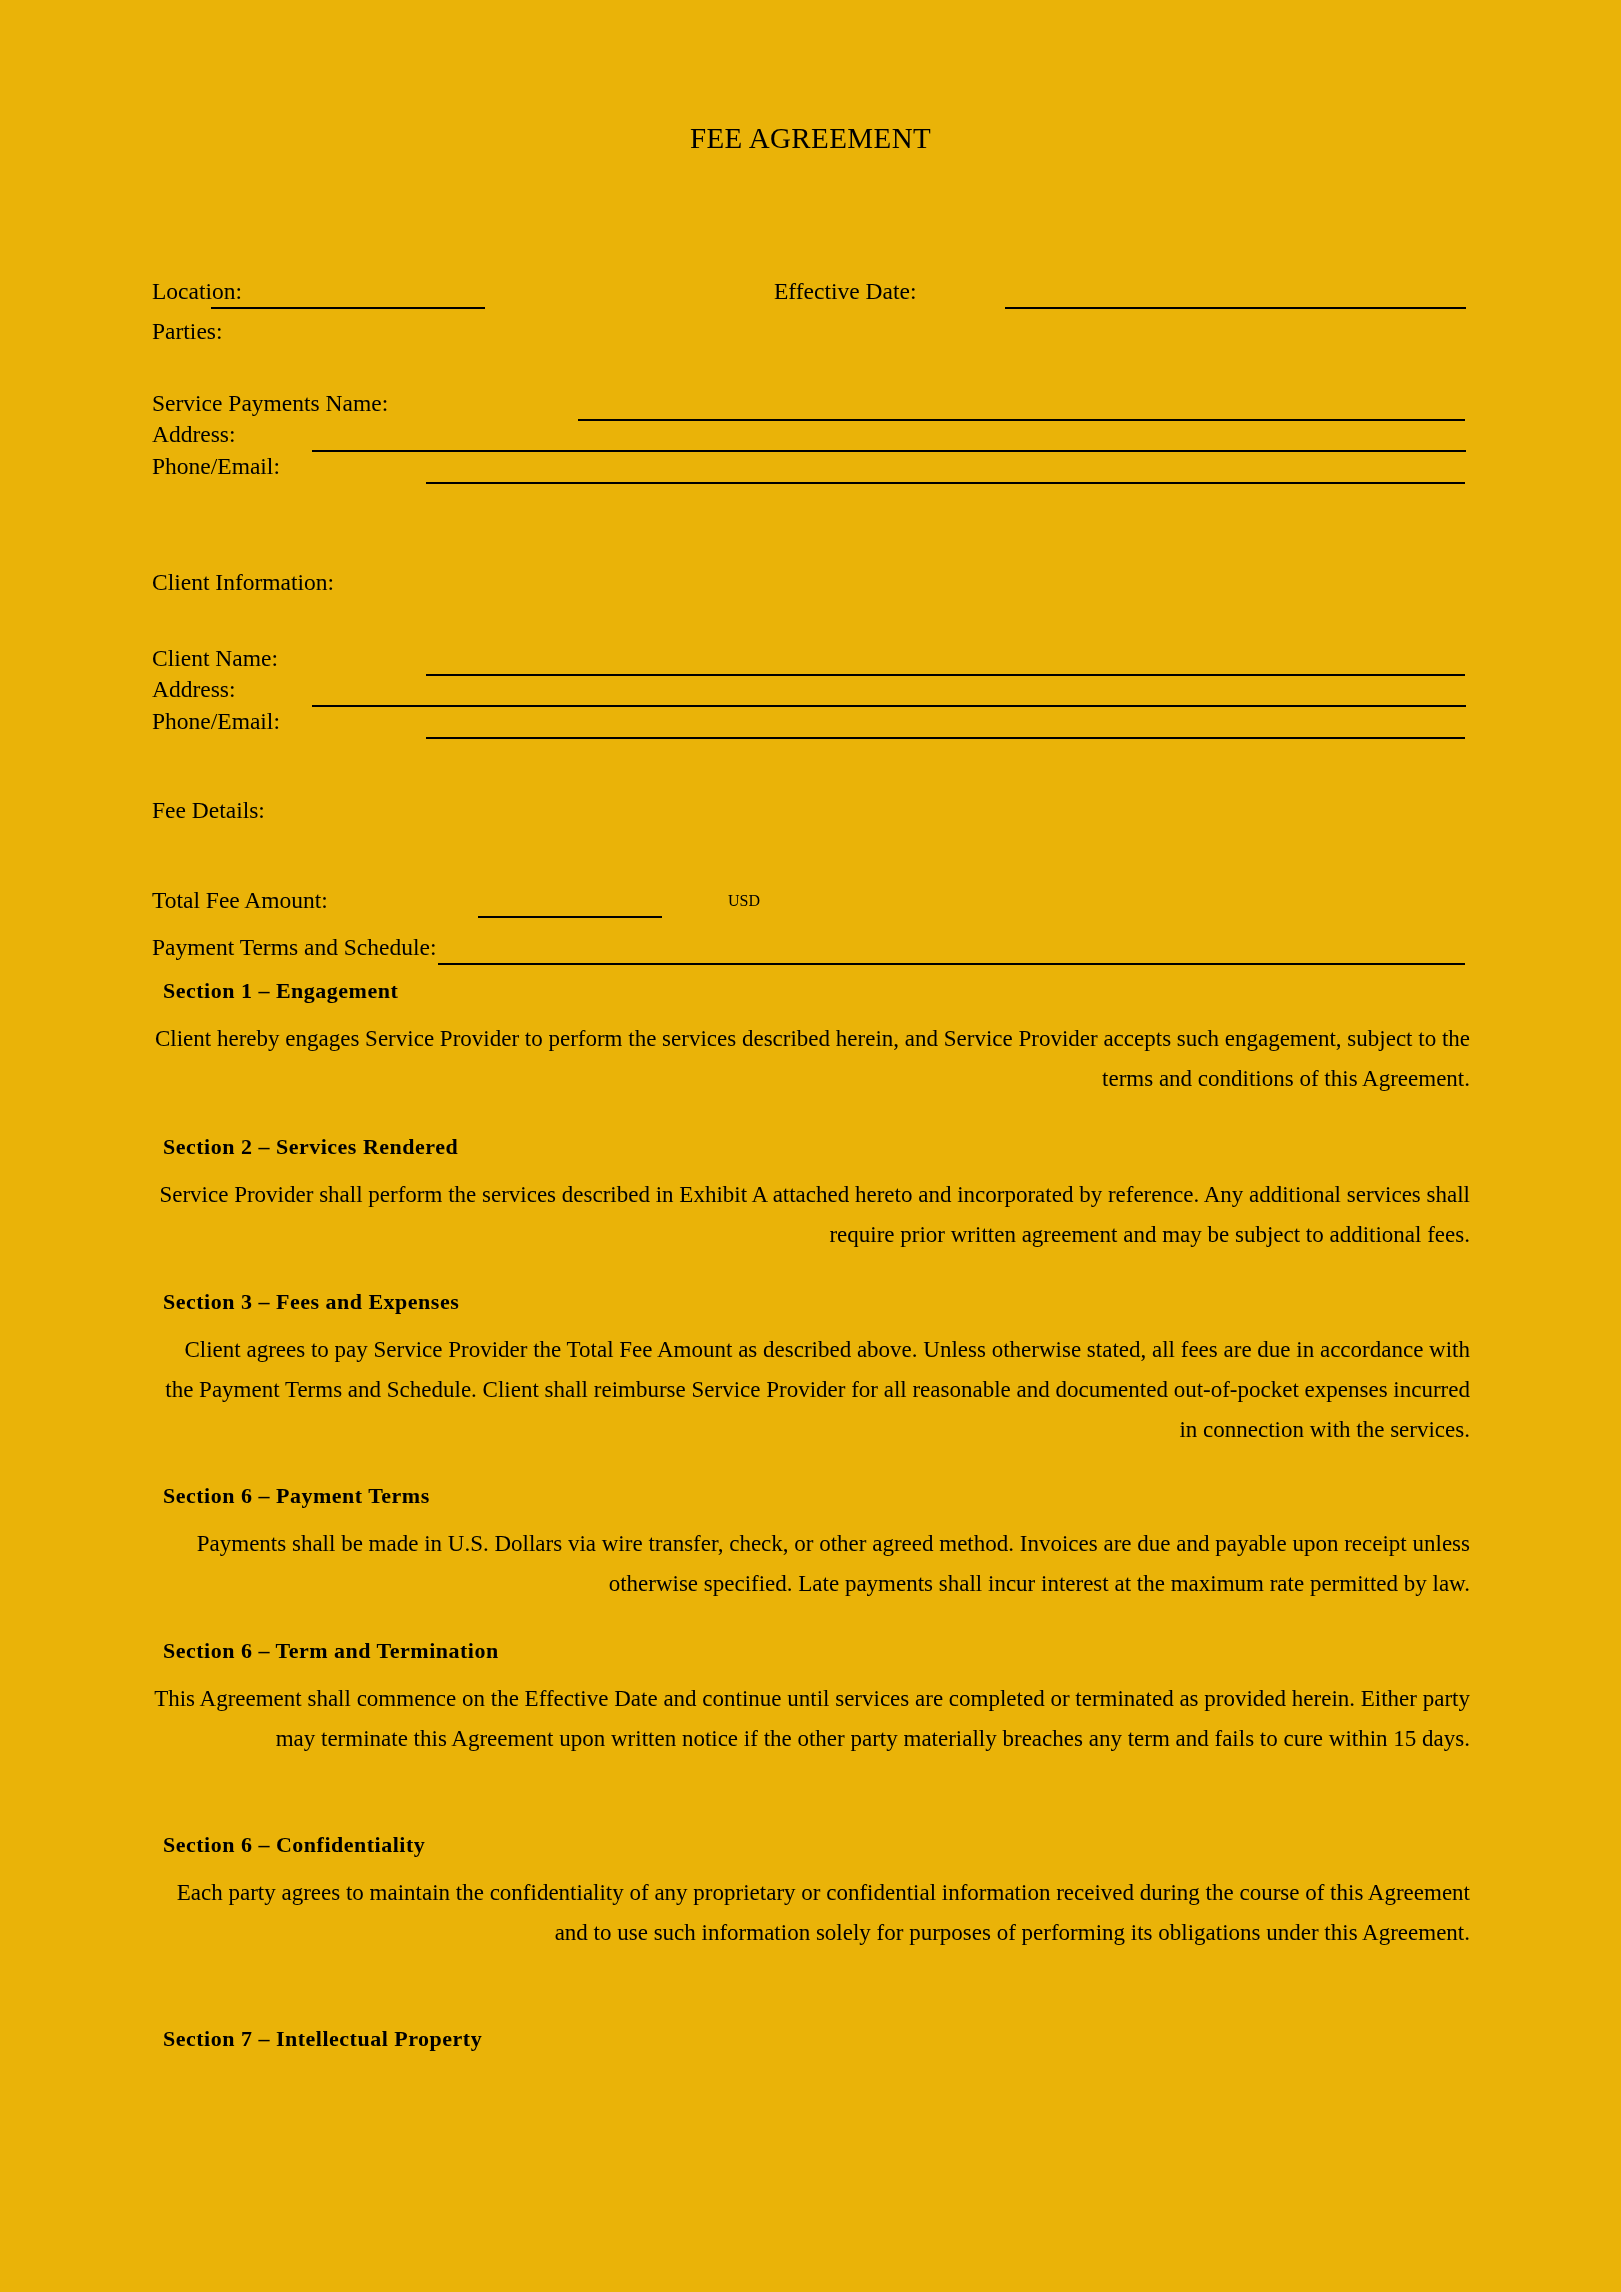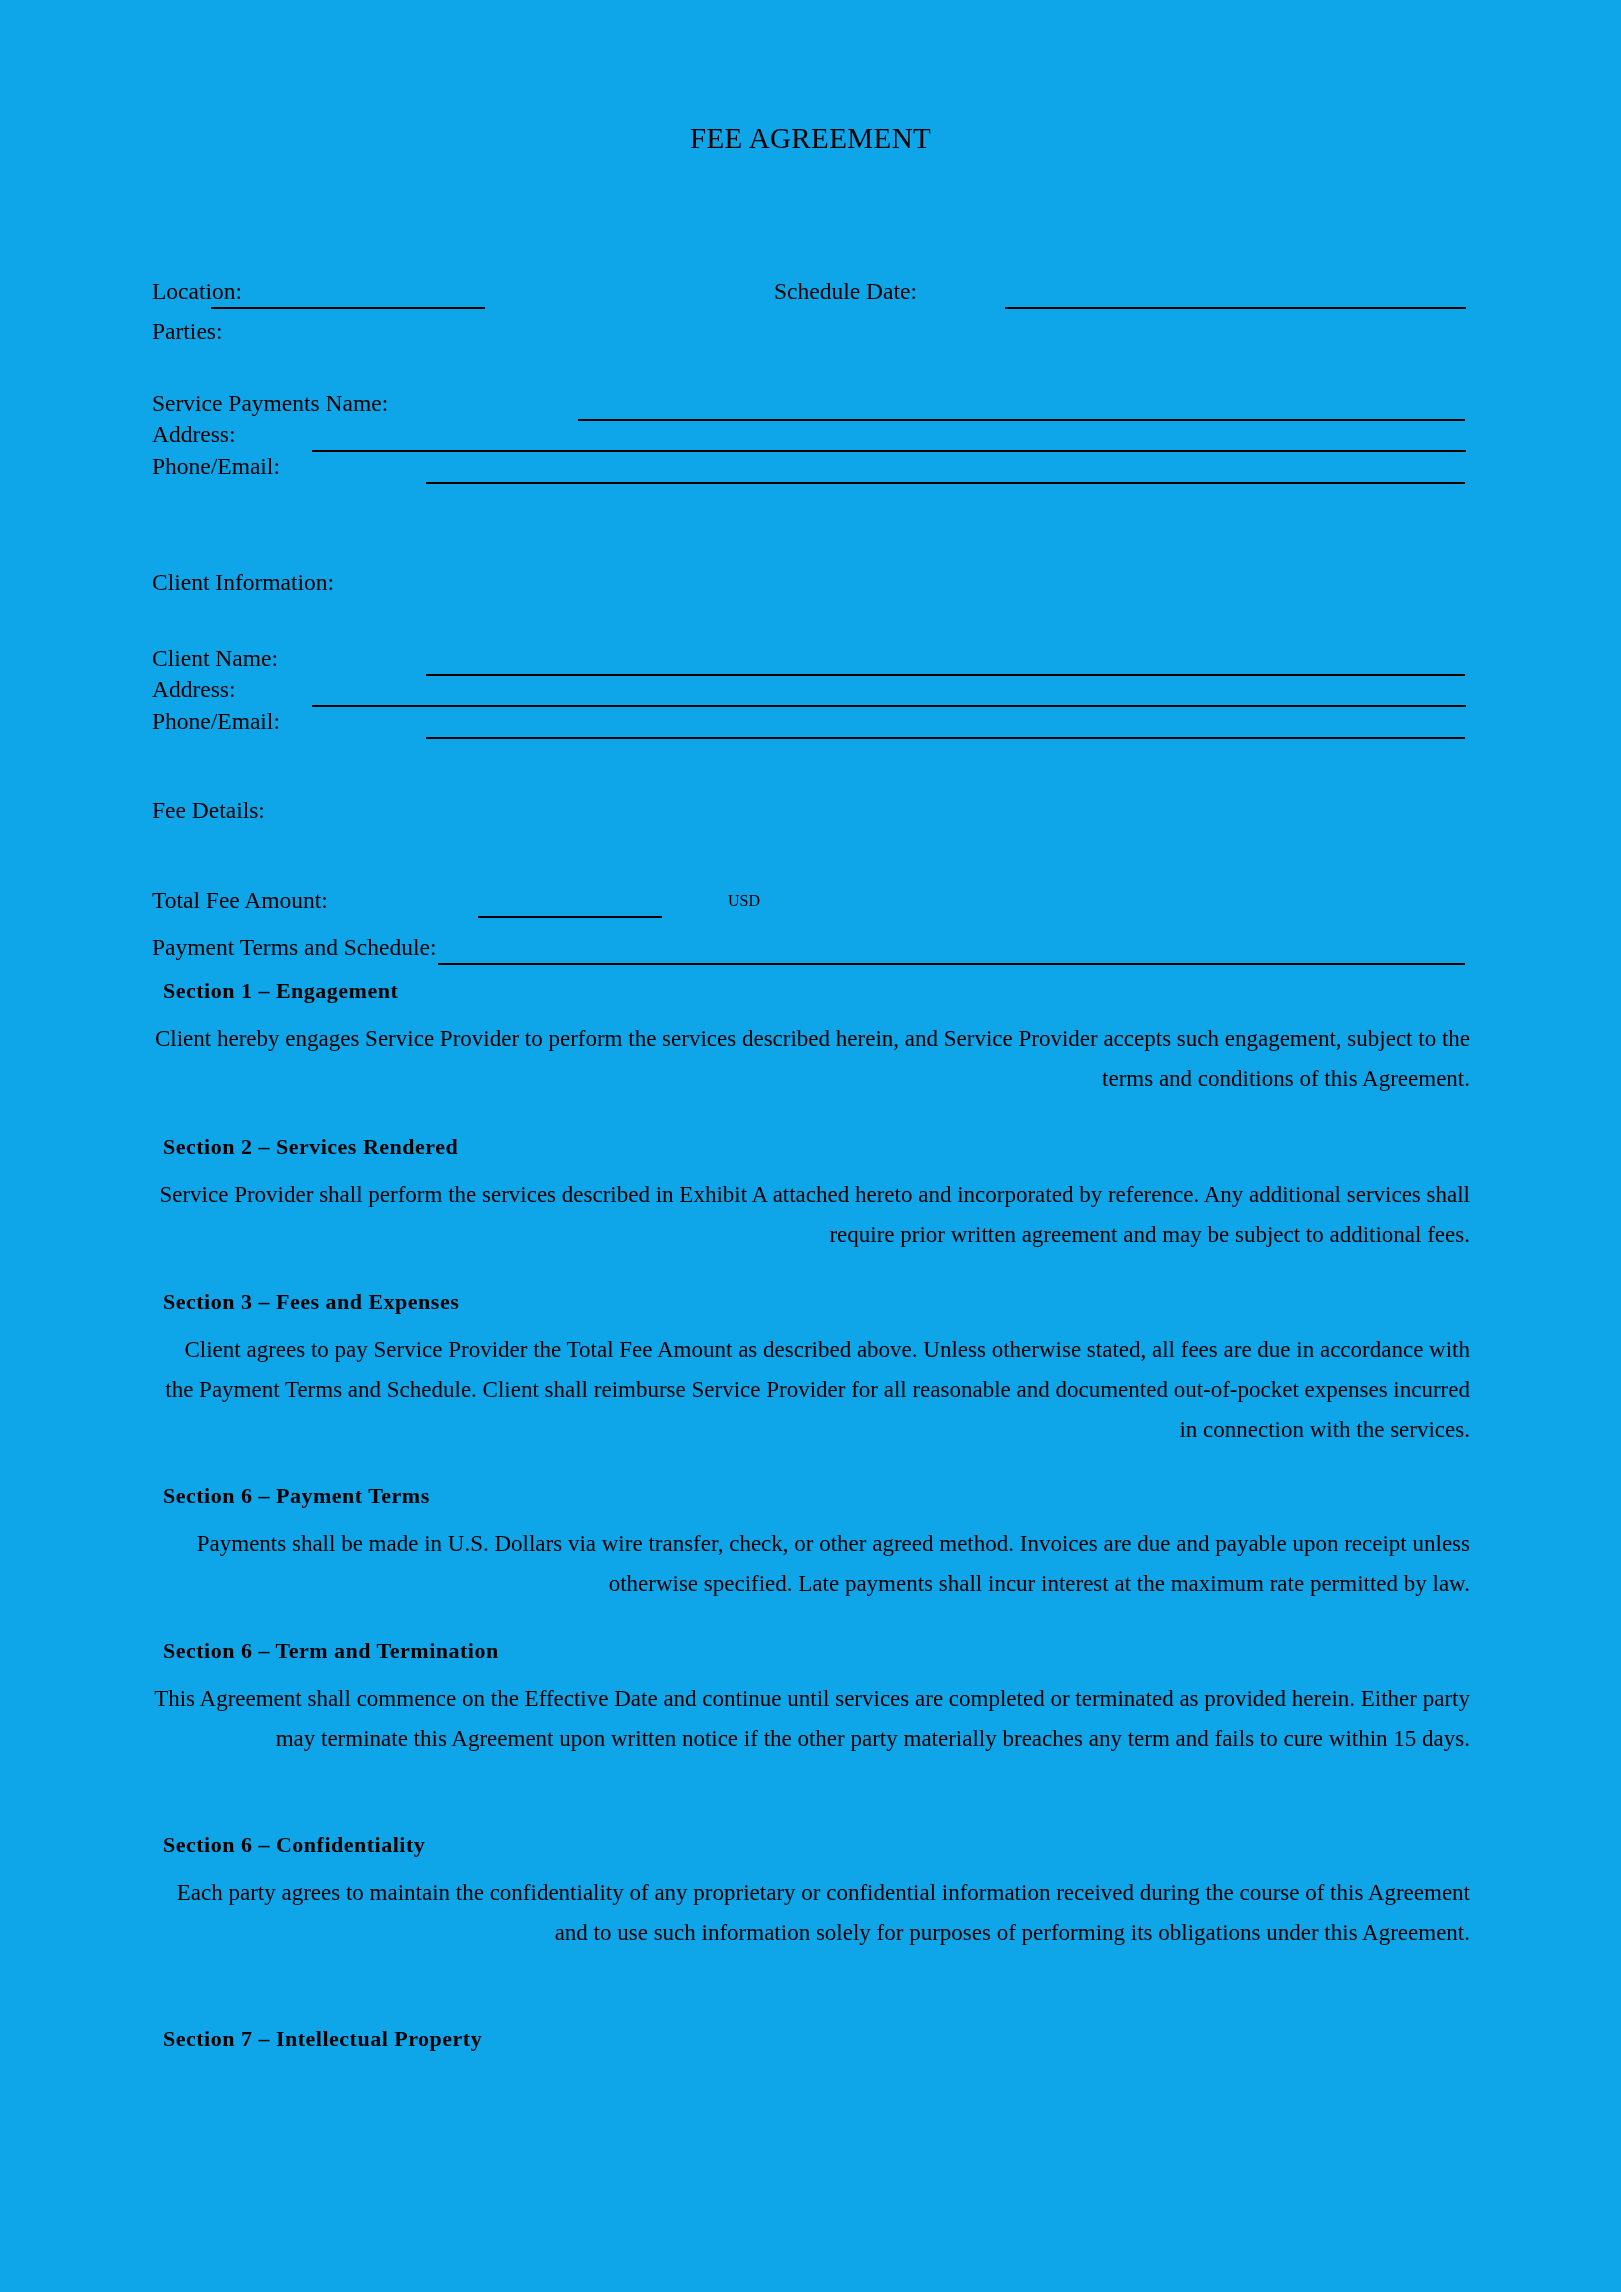--- a/index.html
+++ b/index.html
@@ -5,21 +5,21 @@
   html, body {
     margin: 0;
     padding: 0;
     background: #ffffff;
   }
 
   .page {
     position: relative;
     width: 1621px;
     height: 2293px;
-    background: #0ea5e9;
+    background: #eab308;
     font-family: "Liberation Serif", "DejaVu Serif", serif;
     color: #000000;
     overflow: hidden;
     box-sizing: border-box;
   }
 
   
   .doc-title {
     position: absolute;
     top: 124px;
@@ -97,21 +97,21 @@
 </head>
 <body>
 
 <div class="page">
 
   <h1 class="doc-title">FEE AGREEMENT</h1>
 
   <div class="field-row" style="top:233px;">
     <span class="field-label">Location:</span>
     <span class="rule" style="left:59px; width:274px;"></span>
-    <span class="field-label" style="left:622px;">Schedule Date:</span>
+    <span class="field-label" style="left:622px;">Effective Date:</span>
     <span class="rule" style="left:853px; width:461px;"></span>
   </div>
 
   <div class="section-label" style="top:317px;">Parties:</div>
 
   <div class="field-row" style="top:345px;">
     <span class="field-label">Service Payments Name:</span>
     <span class="rule" style="left:426px; width:887px;"></span>
   </div>
 

